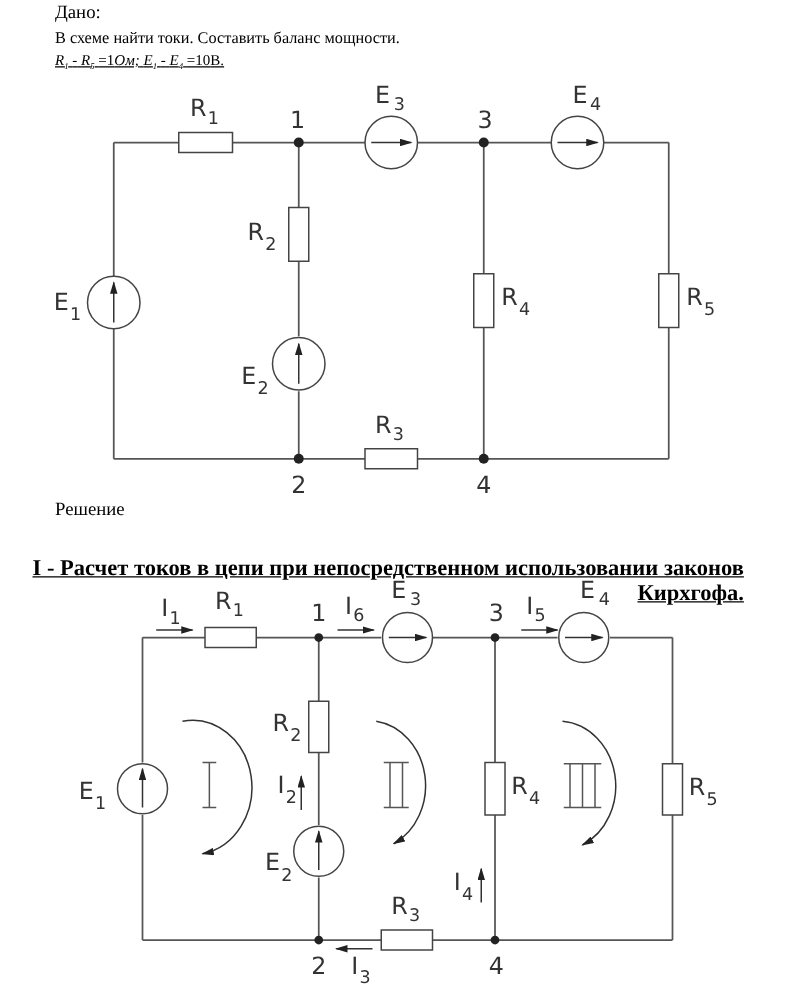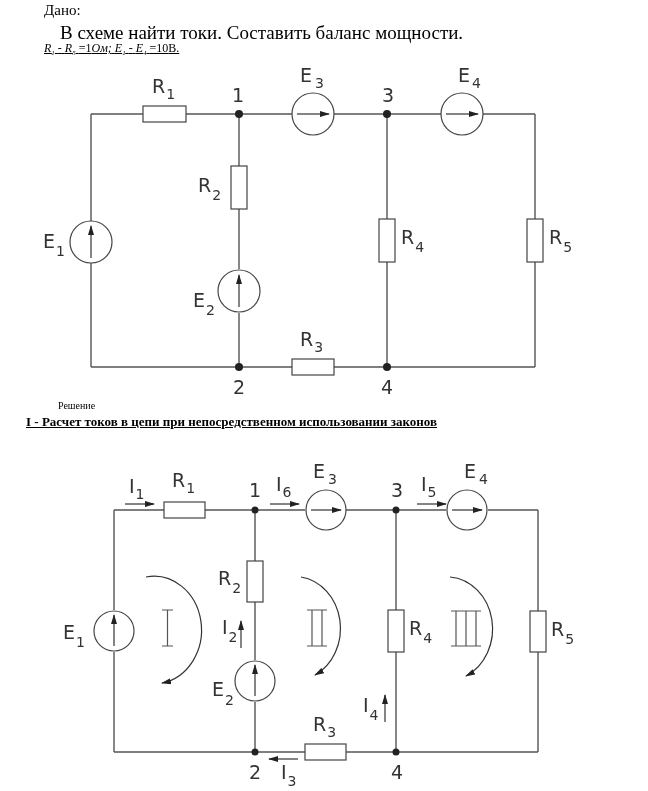--- a/index.html
+++ b/index.html
@@ -1,25 +1,25 @@
 <!DOCTYPE html>
 <html><head>
 <meta charset="utf-8">
 <style>
   html, body { margin: 0; padding: 0; background: #ffffff; }
   body { width: 648px; height: 791px; position: relative; overflow: hidden;
          font-family: "Liberation Serif", serif; color: #000; }
   .txt { position: absolute; white-space: nowrap; text-align: right; }
   .given-title { left: 44px; top: 2px; font-size: 15px; }
-  .task { left: 60px; top: 22px; font-size: 19px; }
+  .task { left: 44px; top: 22px; font-size: 13px; }
   .params { left: 44px; top: 41px; font-size: 12px; font-style: italic; text-decoration: underline; }
   .params sub { font-size: 7px; }
   .params .up { font-style: normal; }
-  .solution { left: 44px; top: 400px; font-size: 10px; margin-left: 14px; }
-  .heading { left: 26px; top: 412px; font-size: 13px; font-weight: bold;
+  .solution { left: 44px; top: 400px; font-size: 15px; }
+  .heading { left: 26px; top: 444px; font-size: 18px; font-weight: bold;
              text-decoration: underline; line-height: 20px; }
   svg { position: absolute; left: 0; top: 0; }
   svg text { font-family: "DejaVu Sans", sans-serif; fill: #333; }
   .w { stroke: #555; stroke-width: 1.4; fill: none; }
   .el { stroke: #444; stroke-width: 1.2; fill: #fff; }
   .lbl { font-size: 19px; }
   .sub { font-size: 14px; }
   .node { fill: #222; }
   .arr { stroke: #333; stroke-width: 1.2; fill: none; }
   .roman { stroke: #555; stroke-width: 1.2; fill: none; }
@@ -36,20 +36,21 @@
   <span class="up">=1</span><span>Ом;</span>
   <span>E</span><sub>1</sub>
   <span class="up">-</span>
   <span>E</span><sub>4</sub>
   <span class="up">=10</span><span class="up">В.</span>
 </div>
 
 <div class="txt solution">Решение</div>
 <div class="txt heading">
   <div>I - Расчет токов в цепи при непосредственном использовании законов</div>
+  <div>Кирхгофа.</div>
 </div>
 
 <svg width="648" height="791" viewBox="0 0 648 791">
   <defs>
     <marker id="ah" markerWidth="10" markerHeight="6" refX="9" refY="3" orient="auto" markerUnits="userSpaceOnUse">
       <path d="M0,0 L10,3 L0,6 z" fill="#222"></path>
     </marker>
   </defs>
 
   <g>

